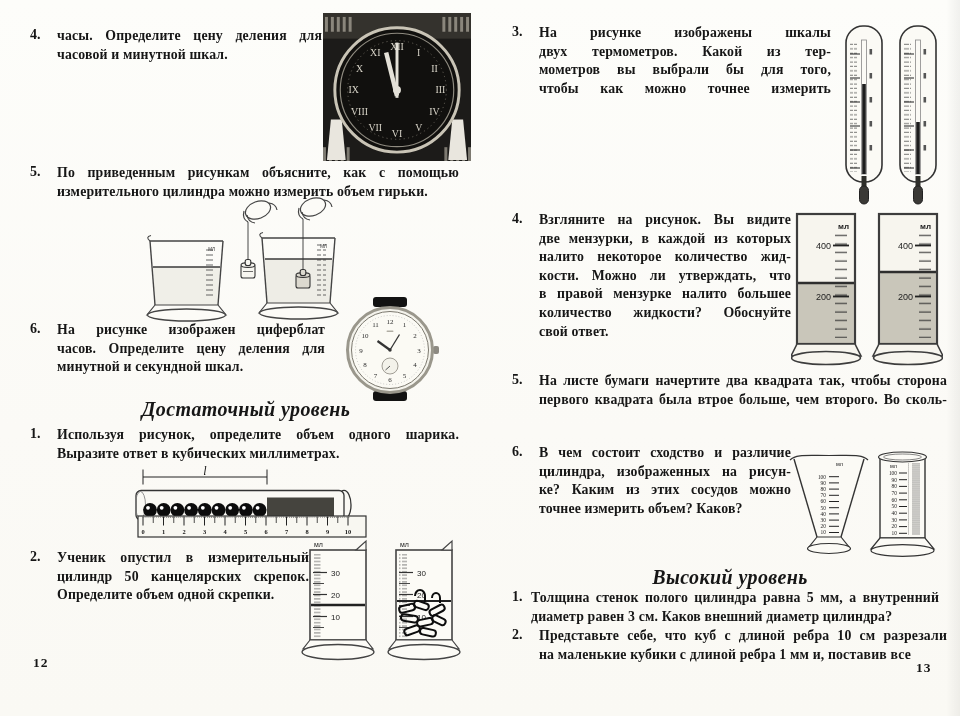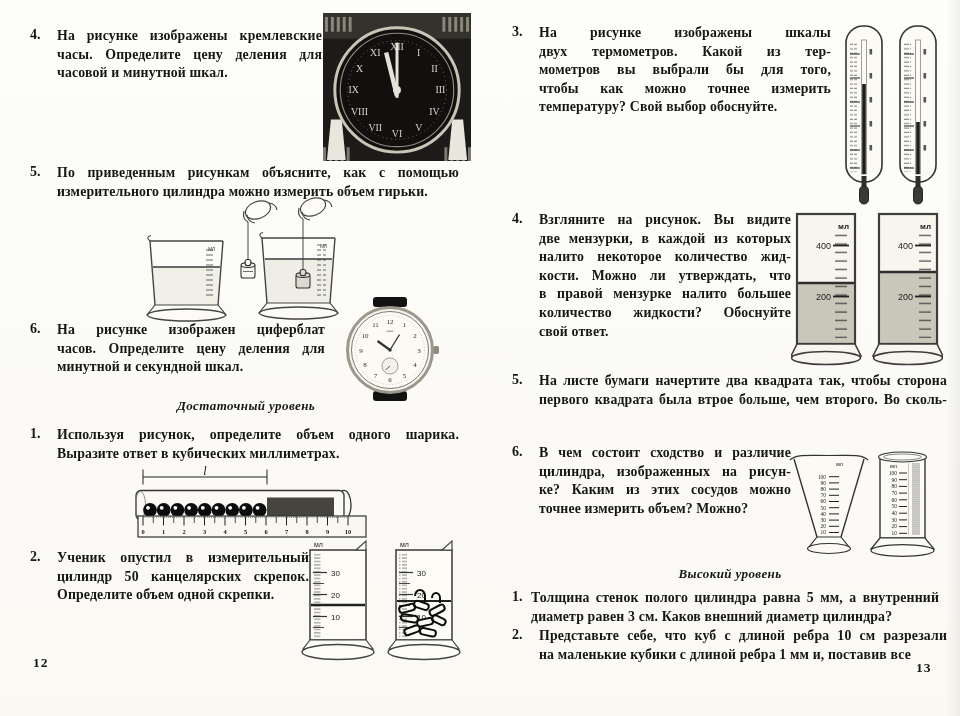--- a/index.html
+++ b/index.html
@@ -10,36 +10,35 @@
   }
   .edge-shade{position:absolute;right:0;top:0;width:14px;height:100%;
     background:linear-gradient(90deg,rgba(0,0,0,0),rgba(0,0,0,0.05));}
   .problem{position:absolute;}
   .pnum{position:absolute;left:0;top:0;font-weight:bold;font-size:14px;}
   .plines{margin-left:27px;}
   .pline{font-size:13.8px;font-weight:bold;line-height:18.6px;
     text-align:justify;text-align-last:justify;letter-spacing:0.15px;
     white-space:normal;overflow:hidden;max-height:18.6px;}
   .pline.last{text-align-last:left;}
-  .section-heading{position:absolute;text-align:center;font-size:13px;
+  .section-heading{position:absolute;text-align:center;font-size:20px;
     font-weight:bold;font-style:italic;letter-spacing:0.4px;}
   .page-num{position:absolute;font-size:13.5px;font-weight:bold;letter-spacing:1px;}
   .fig{position:absolute;}
   .fig svg{display:block;width:100%;height:100%;}
   text{user-select:none;}
 </style>
 </head>
 <body>
 
 <div class="canvas">
 
   <div class="problem" style="left:30px;top:27px;width:292px;">
     <span class="pnum">4.</span>
     <div class="plines" style="width:265px;">
-      <div class="pline">На рисунке изображены кремлевские</div>
       <div class="pline">часы. Определите цену деления для</div>
       <div class="pline last">часовой и минутной шкал.</div>
     </div>
   </div>
 
   <div class="fig" style="left:323px;top:12px;width:148px;height:150px;">
     <svg viewBox="0 0 150 150">
       <rect width="150" height="150" fill="#1c1b19"></rect>
       <rect x="0" y="0" width="150" height="26" fill="#34322d"></rect>
       <g fill="#8a867c">
@@ -366,21 +365,20 @@
 
   <div class="page-num" style="left:33px;top:655px;">12</div>
 
   <div class="problem" style="left:512px;top:24px;width:319px;">
     <span class="pnum">3.</span>
     <div class="plines" style="width:292px;">
       <div class="pline">На рисунке изображены шкалы</div>
       <div class="pline">двух термометров. Какой из тер-</div>
       <div class="pline">мометров вы выбрали бы для того,</div>
       <div class="pline">чтобы как можно точнее измерить</div>
-      <div class="pline last">температуру? Свой выбор обоснуйте.</div>
     </div>
   </div>
 
   <div class="fig" style="left:840px;top:16px;width:108px;height:190px;">
     <svg viewBox="0 0 108 190">
       <defs>
         <pattern id="pth" width="7" height="4.4" patternUnits="userSpaceOnUse">
             <line x1="0" y1="2" x2="6" y2="2" stroke="#333" stroke-width="0.7"></line>
           </pattern>
       </defs>
@@ -491,21 +489,21 @@
       <div class="pline">первого квадрата была втрое больше, чем второго. Во сколь-</div>
     </div>
   </div>
 
   <div class="problem" style="left:512px;top:444px;width:279px;">
     <span class="pnum">6.</span>
     <div class="plines" style="width:252px;">
       <div class="pline">В чем состоит сходство и различие</div>
       <div class="pline">цилиндра, изображенных на рисун-</div>
       <div class="pline">ке? Каким из этих сосудов можно</div>
-      <div class="pline last">точнее измерить объем? Можно?</div>
+      <div class="pline last">точнее измерить объем? Каков?</div>
     </div>
   </div>
 
   <div class="fig" style="left:786px;top:446px;width:162px;height:113px;">
     <svg viewBox="0 0 162 113">
       <defs>
         <pattern id="pv" width="14" height="1.9" patternUnits="userSpaceOnUse">
             <line x1="0" y1="0.9" x2="11" y2="0.9" stroke="#333" stroke-width="0.5"></line>
           </pattern>
       </defs>

